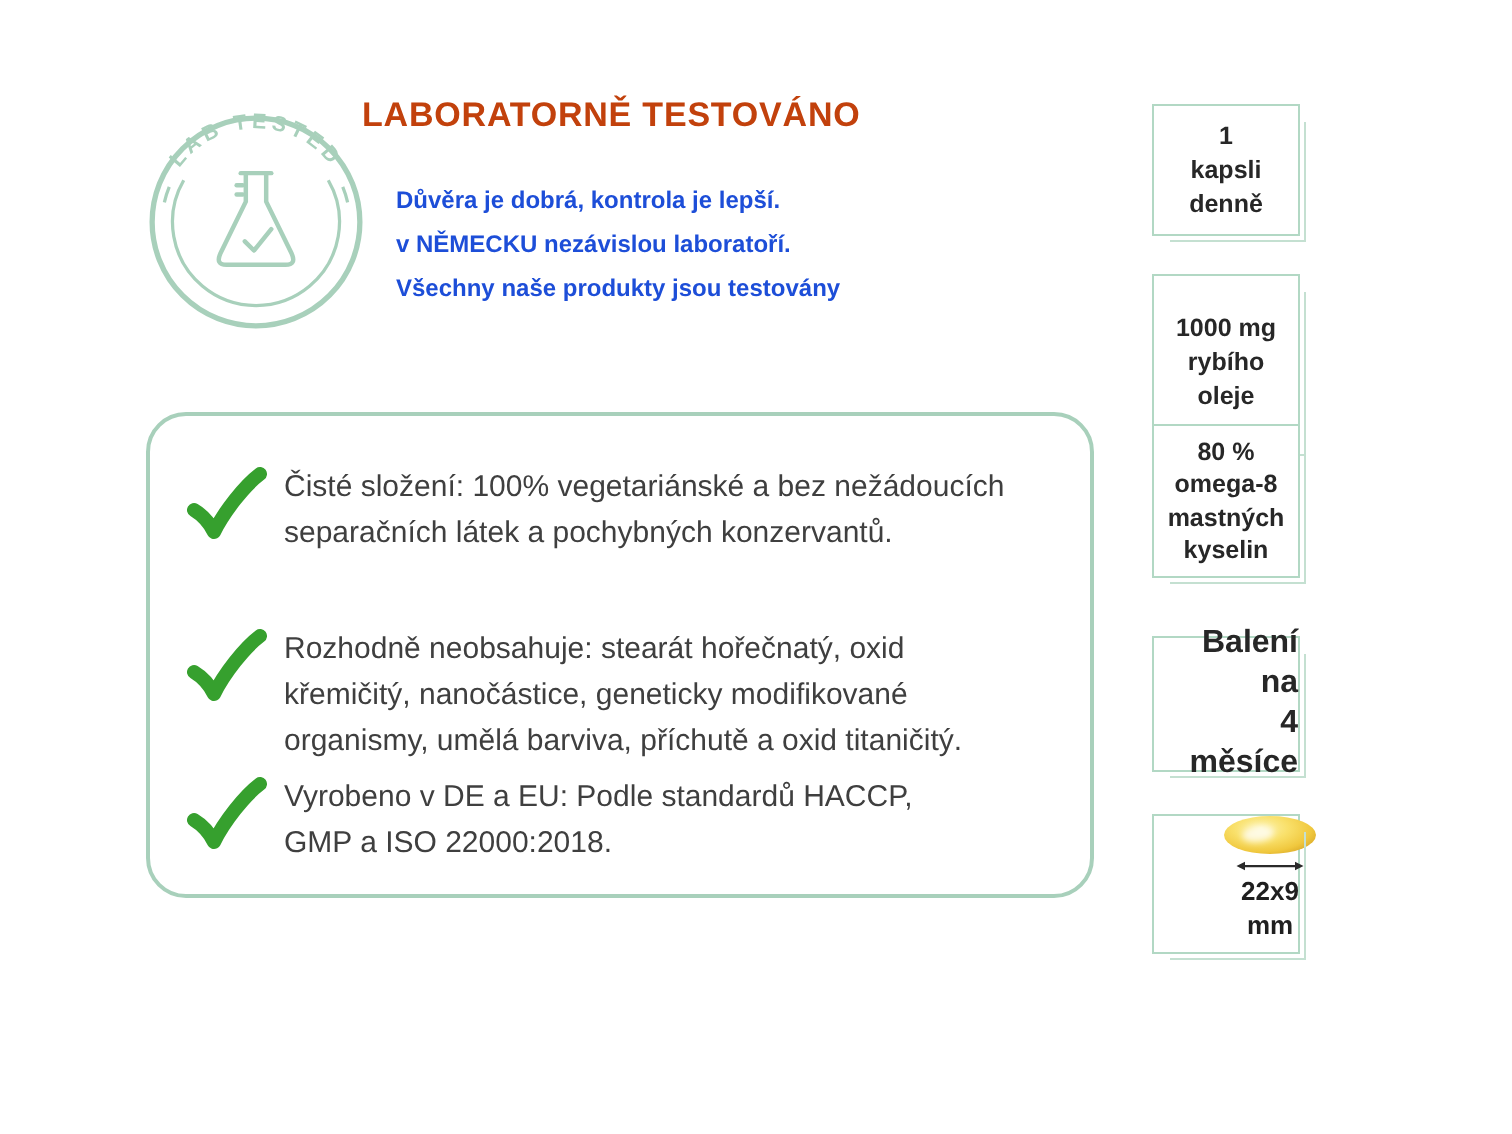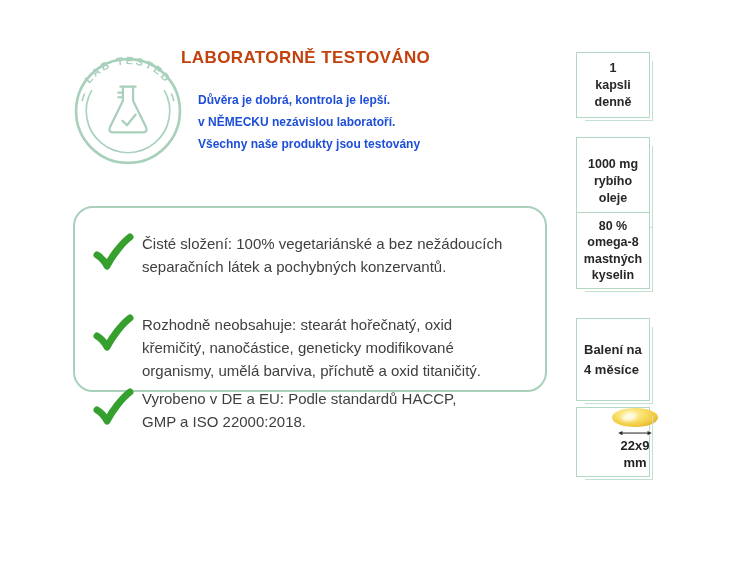--- a/index.html
+++ b/index.html
@@ -22,21 +22,21 @@
     position: absolute; left: 182px; top: 89px;
     font-size: 12px; font-weight: bold; line-height: 22px;
     color: #1d4ed8;
     margin-left: 16px;
   }
   .intro div { white-space: nowrap; }
 
   
   .features-panel {
     position: absolute; left: 73px; top: 206px;
-    width: 474px; height: 186px;
+    width: 474px; height: 243px;
     box-sizing: border-box;
     border: 2.5px solid #a8d0bb;
     border-radius: 20px;
     padding: 24px 10px 0 16px;
   }
   .feature-item { display: flex; align-items: flex-start; }
   .feature-item + .feature-item.gap-lg { margin-top: 35px; }
   .feature-item + .feature-item.gap-sm { margin-top: 5px; }
   .check-icon { flex: 0 0 44px; width: 44px; height: 40px; margin-top: 1px; }
   .feature-text {
@@ -63,22 +63,22 @@
     border-right: 1.5px solid #c4e0d1;
   }
   .fact-box::before {
     content: ""; position: absolute;
     bottom: -4px; left: 8px; right: -4px; height: 0;
     border-bottom: 1.5px solid #c4e0d1;
   }
   .fact-box-1 { top: 52px;  height: 66px; }
   .fact-box-2 { top: 137px; height: 88px; }
   .fact-box-3 { top: 212px; height: 77px; line-height: 16.5px; }
-  .fact-box-4 { top: 318px; height: 83px; align-items: flex-start; text-align: left;
-                padding-left: 7px; font-size: 13px; line-height: 20px; }
+  .fact-box-4 { top: 318px; height: 68px; align-items: flex-start; text-align: right;
+                padding-left: 7px; font-size: 16px; line-height: 20px; }
   .fact-box-5 { top: 407px; height: 70px; justify-content: flex-end; padding-bottom: 5px; padding-left: 44px; }
 
   
   .capsule {
     position: relative;
     width: 46px; height: 31px; border-radius: 50%;
     background: radial-gradient(ellipse at 40% 32%, #fdf3ae 0%, #f9e06a 35%, #f0c83e 65%, #cf9a1d 92%, #b9860f 100%);
     margin-bottom: 3px;
   }
   .capsule::after {

